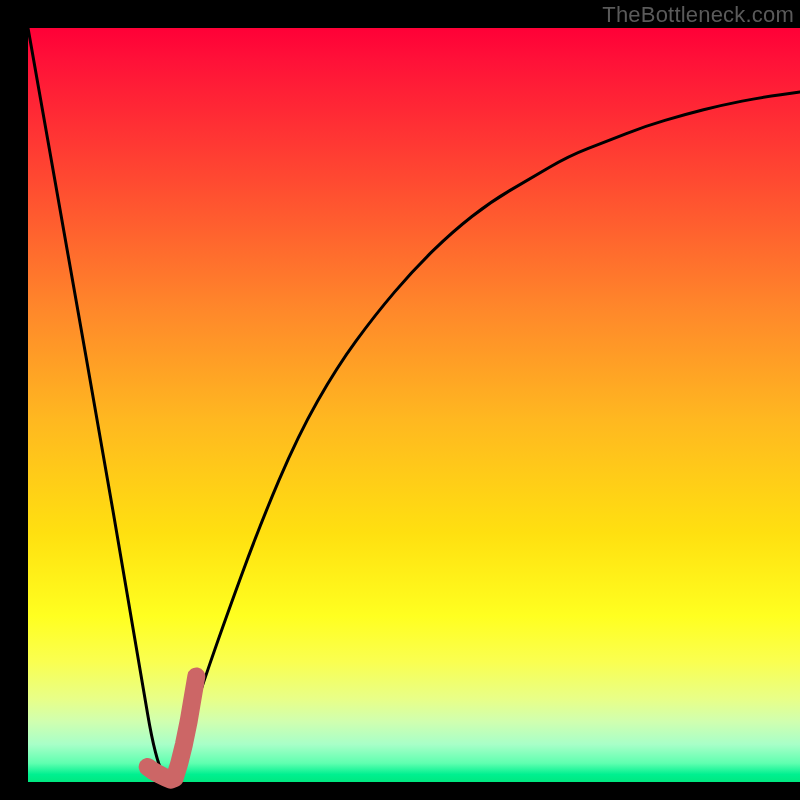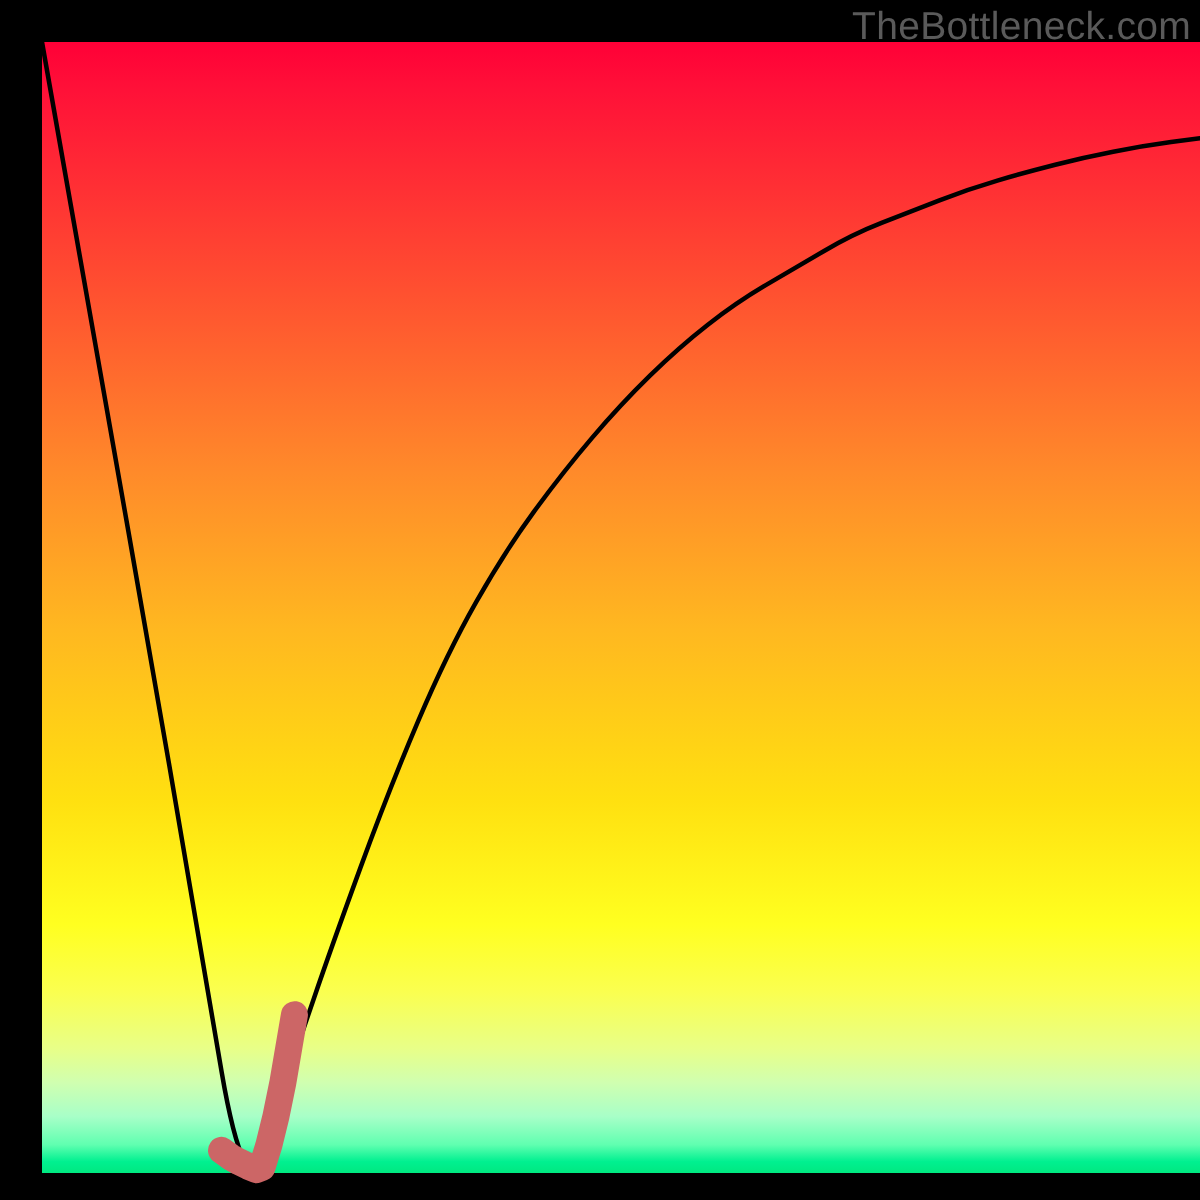--- a/index.html
+++ b/index.html
@@ -36,21 +36,21 @@
       #60ffb0 97.5%,
       #00f090 99%,
       #00e880 100%
     );
   }
   .watermark {
     position: absolute;
     right: 6px;
     top: 2px;
     color: #5a5a5a;
-    font-size: 26px;
+    font-size: 22px;
     letter-spacing: 0.2px;
     font-weight: 400;
   }
   svg.curves {
     position: absolute;
     left: 0;
     top: 0;
   }
 </style>
 </head>

